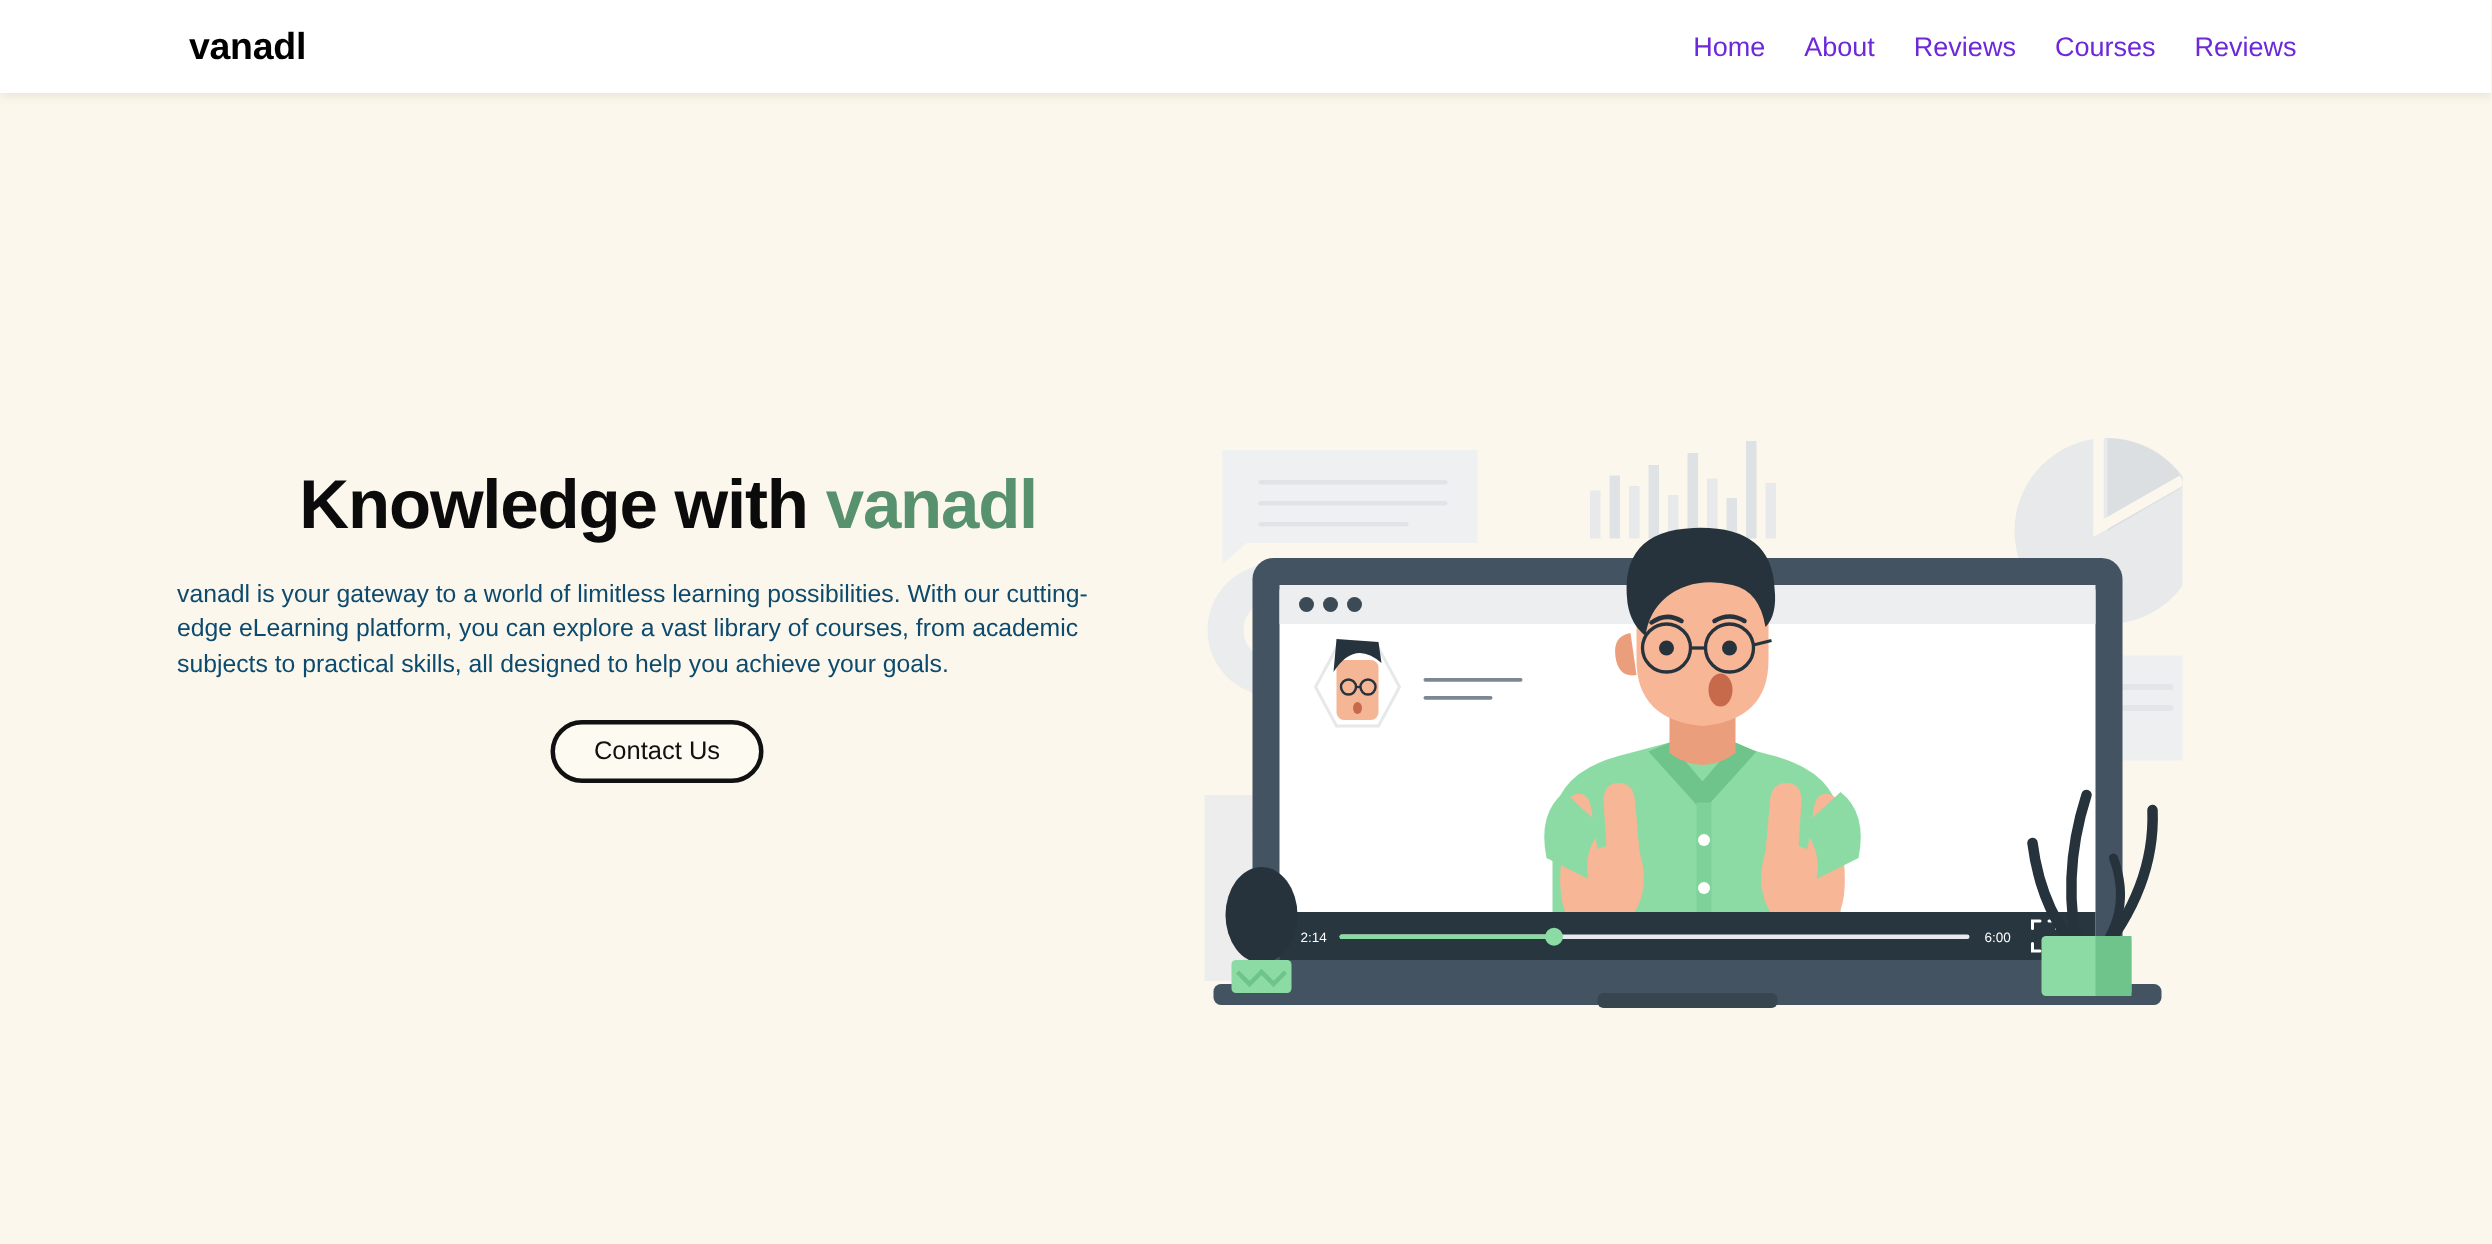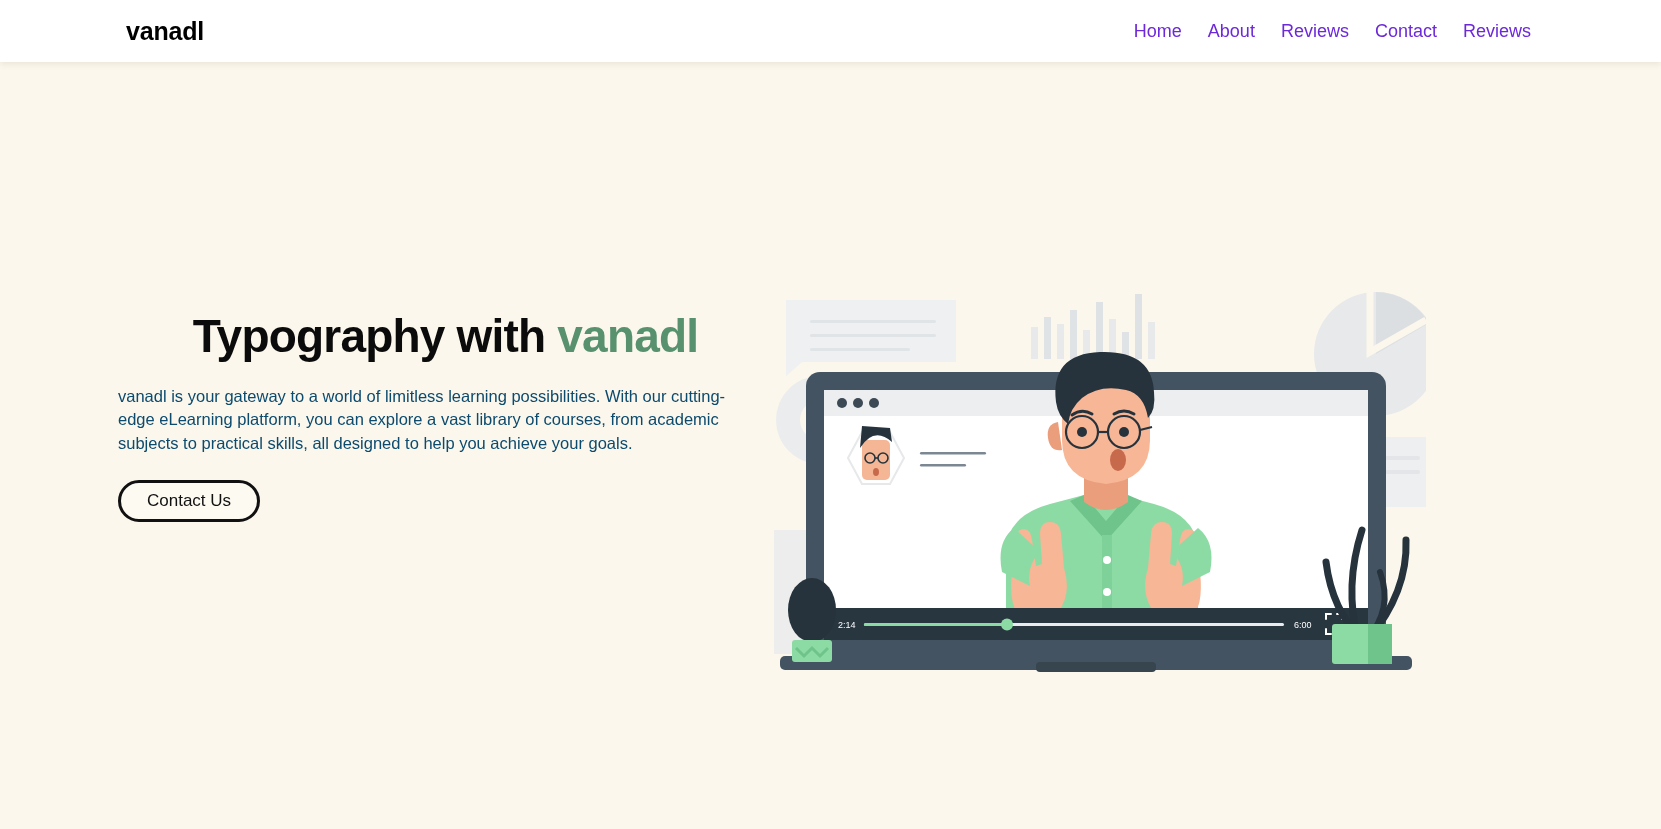--- a/index.html
+++ b/index.html
@@ -69,66 +69,66 @@
   .hero-desc {
     margin-top: 22px;
     width: 640px;
     font-size: 16.5px;
     line-height: 1.43;
     color: #0c4a6e;
   }
   .cta-wrap {
     width: 640px;
     display: flex;
-    justify-content: flex-start;
+    justify-content: center;
     margin-top: 24px;
   }
   .cta-button {
     display: inline-flex;
     align-items: center;
     justify-content: center;
     height: 42px;
     padding: 0 26px;
     border: 3px solid #111111;
     border-radius: 24px;
     background: #fdfaf2;
     font-size: 17px;
     color: #111111;
     font-family: "Liberation Sans", sans-serif;
     cursor: pointer;
   }
 
   
   .hero-art {
     position: absolute;
-    left: 766px;
+    left: 795px;
     top: 210px;
     width: 660px;
     height: 400px;
   }
   .hero-art svg { display: block; width: 100%; height: 100%; }
 </style>
 </head>
 <body>
 
 <header class="site-header">
   <div class="brand">vanadl</div>
   <nav class="nav">
     <a class="nav-link" href="#">Home</a>
     <a class="nav-link" href="#">About</a>
     <a class="nav-link" href="#">Reviews</a>
-    <a class="nav-link" href="#">Contact</a>
+    <a class="nav-link" href="#">Courses</a>
     <a class="nav-link" href="#">Reviews</a>
   </nav>
 </header>
 
 <main class="hero">
 
   <div class="hero-left">
-    <h1 class="hero-title"><span>Typography with </span><span class="accent">vanadl</span></h1>
+    <h1 class="hero-title"><span>Knowledge with </span><span class="accent">vanadl</span></h1>
 
     <p class="hero-desc">vanadl is your gateway to a world of limitless learning possibilities. With our cutting-edge eLearning platform, you can explore a vast library of courses, from academic subjects to practical skills, all designed to help you achieve your goals.</p>
 
     <div class="cta-wrap">
       <button class="cta-button">Contact Us</button>
     </div>
   </div>
 
   <div class="hero-art">
     <svg viewBox="0 0 660 400" xmlns="http://www.w3.org/2000/svg">

